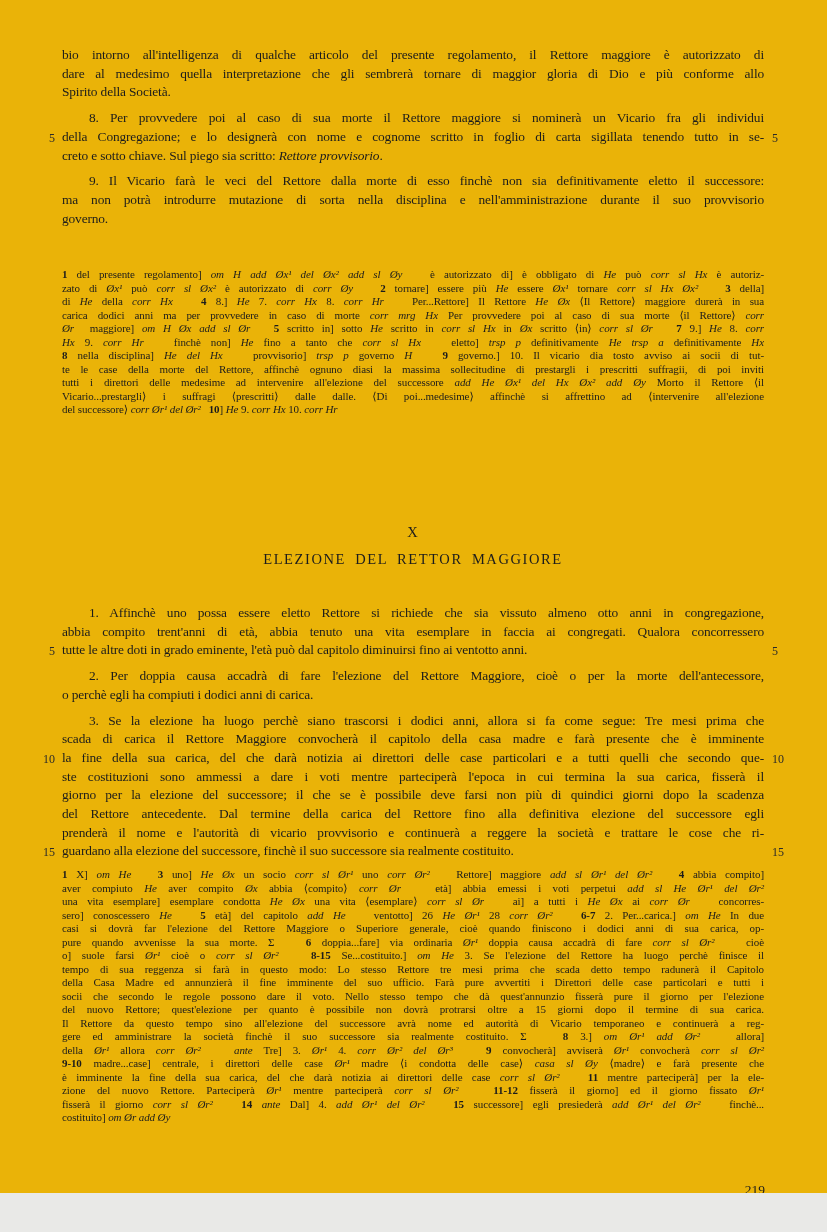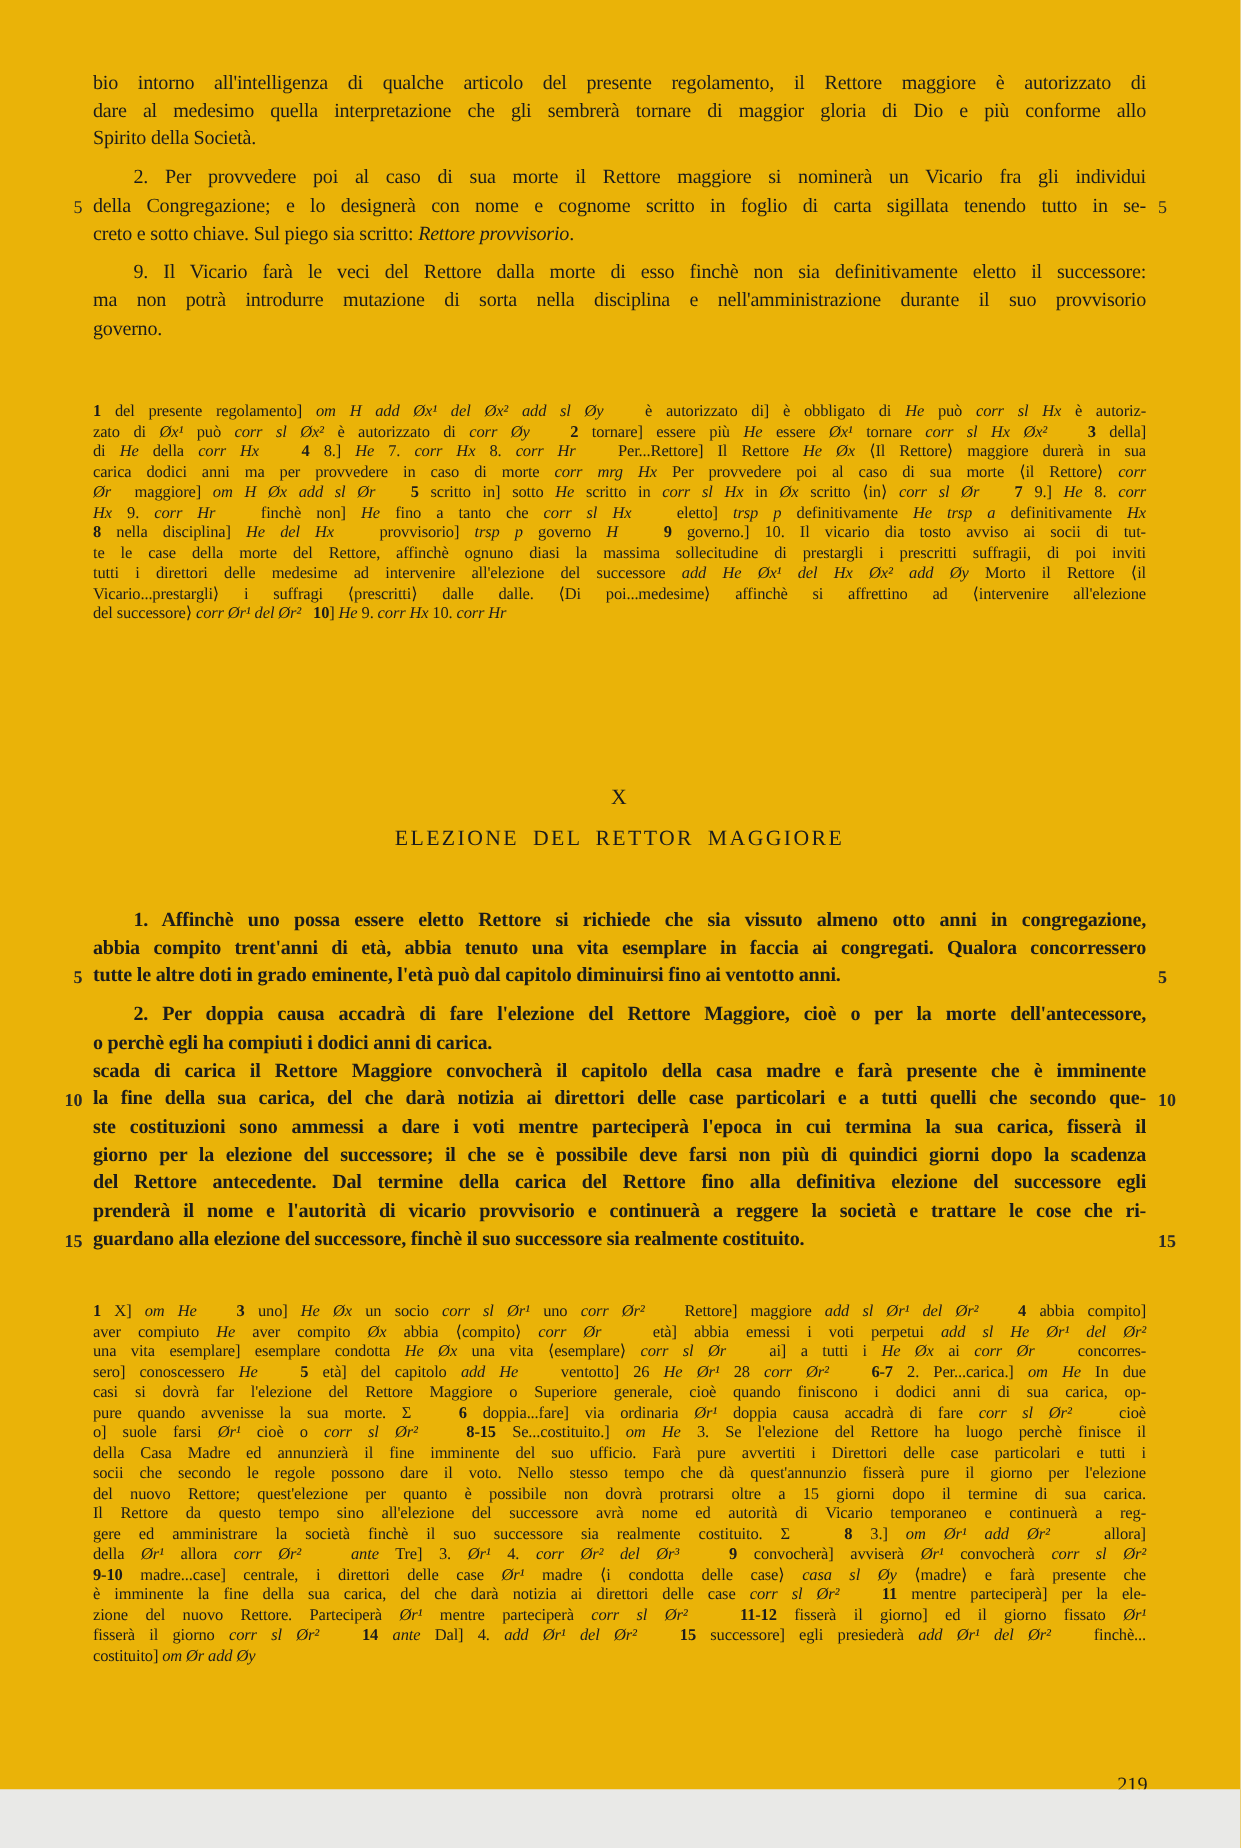--- a/index.html
+++ b/index.html
@@ -39,21 +39,21 @@
       <div class="line-row">
         <div class="line-text j"><span>bio intorno all'intelligenza di qualche articolo del presente regolamento, il Rettore maggiore è autorizzato di</span></div>
       </div>
       <div class="line-row">
         <div class="line-text j"><span>dare al medesimo quella interpretazione che gli sembrerà tornare di maggior gloria di Dio e più conforme allo</span></div>
       </div>
       <div class="line-row">
         <div class="line-text"><span>Spirito della Società.</span></div>
       </div>
       <div class="line-row sp">
-        <div class="line-text j ind"><span>2. Per provvedere poi al caso di sua morte il Rettore maggiore si nominerà un Vicario fra gli individui</span></div>
+        <div class="line-text j ind"><span>8. Per provvedere poi al caso di sua morte il Rettore maggiore si nominerà un Vicario fra gli individui</span></div>
       </div>
       <div class="line-row">
         <span class="margin-num left">5</span>
         <div class="line-text j"><span>della Congregazione; e lo designerà con nome e cognome scritto in foglio di carta sigillata tenendo tutto in se-</span></div>
         <span class="margin-num right">5</span>
       </div>
       <div class="line-row">
         <div class="line-text"><span>creto e sotto chiave. Sul piego sia scritto: </span><span class="it">Rettore provvisorio</span><span>.</span></div>
       </div>
       <div class="line-row sp">
@@ -101,38 +101,41 @@
       <div class="line-row">
         <div class="line-text"><span>del successore⟩ </span><span class="it">corr Ør¹ del Ør²</span><span>   </span><span class="bd">10</span><span>] </span><span class="it">He</span><span> 9. </span><span class="it">corr Hx</span><span> 10. </span><span class="it">corr Hr</span></div>
       </div>
     </div>
 
   <div class="heading" style="top:524px;">
     <div class="chapter">X</div>
     <div class="title">ELEZIONE DEL RETTOR MAGGIORE</div>
   </div>
 
-  <div class="block body-text" style="top:604px;font-weight:bold;">
+  <div class="block body-text" style="top:604px;">
       <div class="line-row">
         <div class="line-text j ind"><span>1. Affinchè uno possa essere eletto Rettore si richiede che sia vissuto almeno otto anni in congregazione,</span></div>
       </div>
       <div class="line-row">
         <div class="line-text j"><span>abbia compito trent'anni di età, abbia tenuto una vita esemplare in faccia ai congregati. Qualora concorressero</span></div>
       </div>
       <div class="line-row">
         <span class="margin-num left">5</span>
         <div class="line-text"><span>tutte le altre doti in grado eminente, l'età può dal capitolo diminuirsi fino ai ventotto anni.</span></div>
         <span class="margin-num right">5</span>
       </div>
       <div class="line-row sp">
         <div class="line-text j ind"><span>2. Per doppia causa accadrà di fare l'elezione del Rettore Maggiore, cioè o per la morte dell'antecessore,</span></div>
       </div>
       <div class="line-row">
         <div class="line-text"><span>o perchè egli ha compiuti i dodici anni di carica.</span></div>
       </div>
+      <div class="line-row sp">
+        <div class="line-text j ind"><span>3. Se la elezione ha luogo perchè siano trascorsi i dodici anni, allora si fa come segue: Tre mesi prima che</span></div>
+      </div>
       <div class="line-row">
         <div class="line-text j"><span>scada di carica il Rettore Maggiore convocherà il capitolo della casa madre e farà presente che è imminente</span></div>
       </div>
       <div class="line-row">
         <span class="margin-num left">10</span>
         <div class="line-text j"><span>la fine della sua carica, del che darà notizia ai direttori delle case particolari e a tutti quelli che secondo que-</span></div>
         <span class="margin-num right">10</span>
       </div>
       <div class="line-row">
         <div class="line-text j"><span>ste costituzioni sono ammessi a dare i voti mentre parteciperà l'epoca in cui termina la sua carica, fisserà il</span></div>
@@ -169,20 +172,23 @@
       <div class="line-row">
         <div class="line-text j"><span>casi si dovrà far l'elezione del Rettore Maggiore o Superiore generale, cioè quando finiscono i dodici anni di sua carica, op-</span></div>
       </div>
       <div class="line-row">
         <div class="line-text j"><span>pure quando avvenisse la sua morte. Σ   </span><span class="bd">6</span><span> doppia...fare] via ordinaria </span><span class="it">Ør¹</span><span> doppia causa accadrà di fare </span><span class="it">corr sl Ør²</span><span>   cioè</span></div>
       </div>
       <div class="line-row">
         <div class="line-text j"><span>o] suole farsi </span><span class="it">Ør¹</span><span> cioè o </span><span class="it">corr sl Ør²</span><span>   </span><span class="bd">8-15</span><span> Se...costituito.] </span><span class="it">om He</span><span> 3. Se l'elezione del Rettore ha luogo perchè finisce il</span></div>
       </div>
       <div class="line-row">
+        <div class="line-text j"><span>tempo di sua reggenza si farà in questo modo: Lo stesso Rettore tre mesi prima che scada detto tempo radunerà il Capitolo</span></div>
+      </div>
+      <div class="line-row">
         <div class="line-text j"><span>della Casa Madre ed annunzierà il fine imminente del suo ufficio. Farà pure avvertiti i Direttori delle case particolari e tutti i</span></div>
       </div>
       <div class="line-row">
         <div class="line-text j"><span>socii che secondo le regole possono dare il voto. Nello stesso tempo che dà quest'annunzio fisserà pure il giorno per l'elezione</span></div>
       </div>
       <div class="line-row">
         <div class="line-text j"><span>del nuovo Rettore; quest'elezione per quanto è possibile non dovrà protrarsi oltre a 15 giorni dopo il termine di sua carica.</span></div>
       </div>
       <div class="line-row">
         <div class="line-text j"><span>Il Rettore da questo tempo sino all'elezione del successore avrà nome ed autorità di Vicario temporaneo e continuerà a reg-</span></div>

